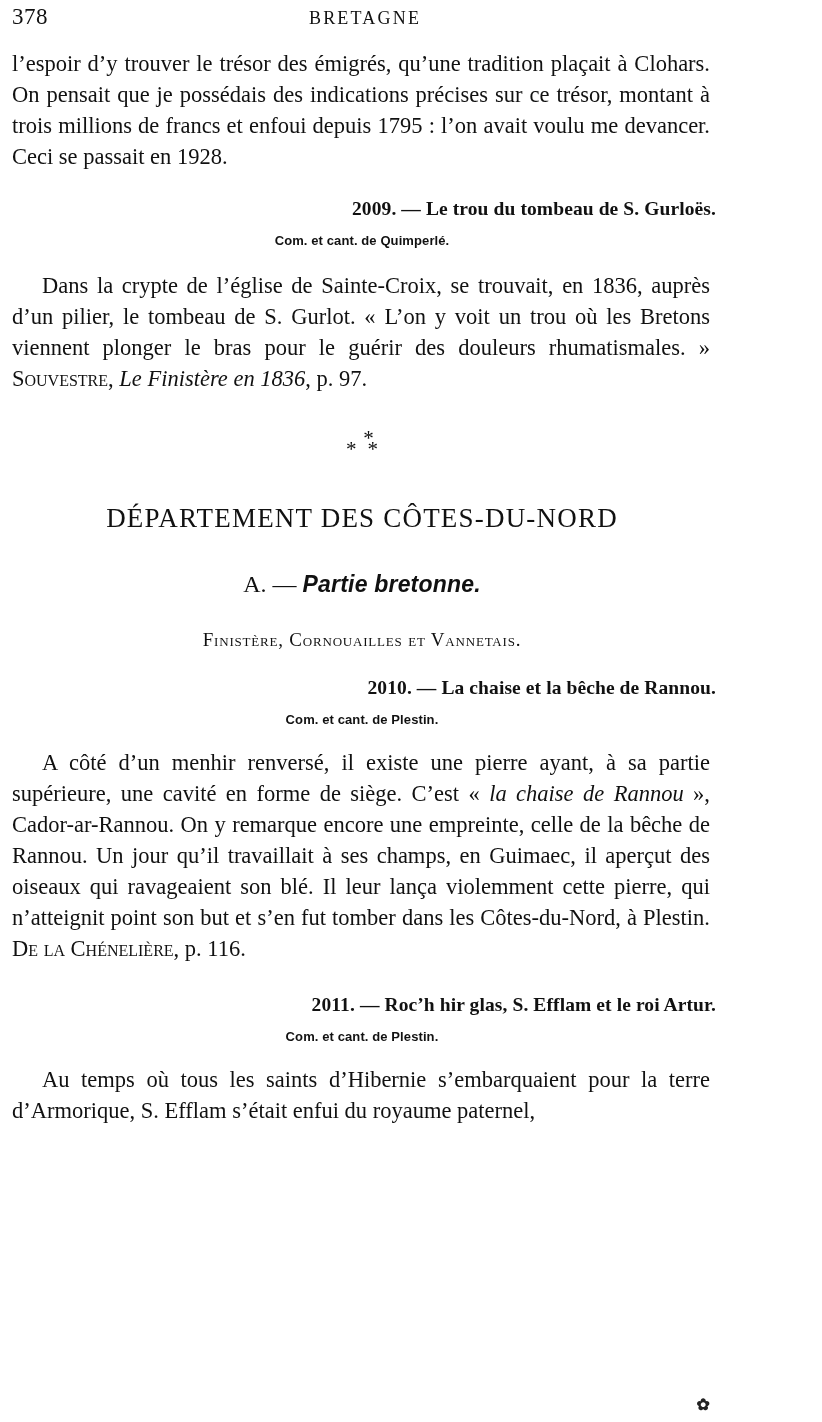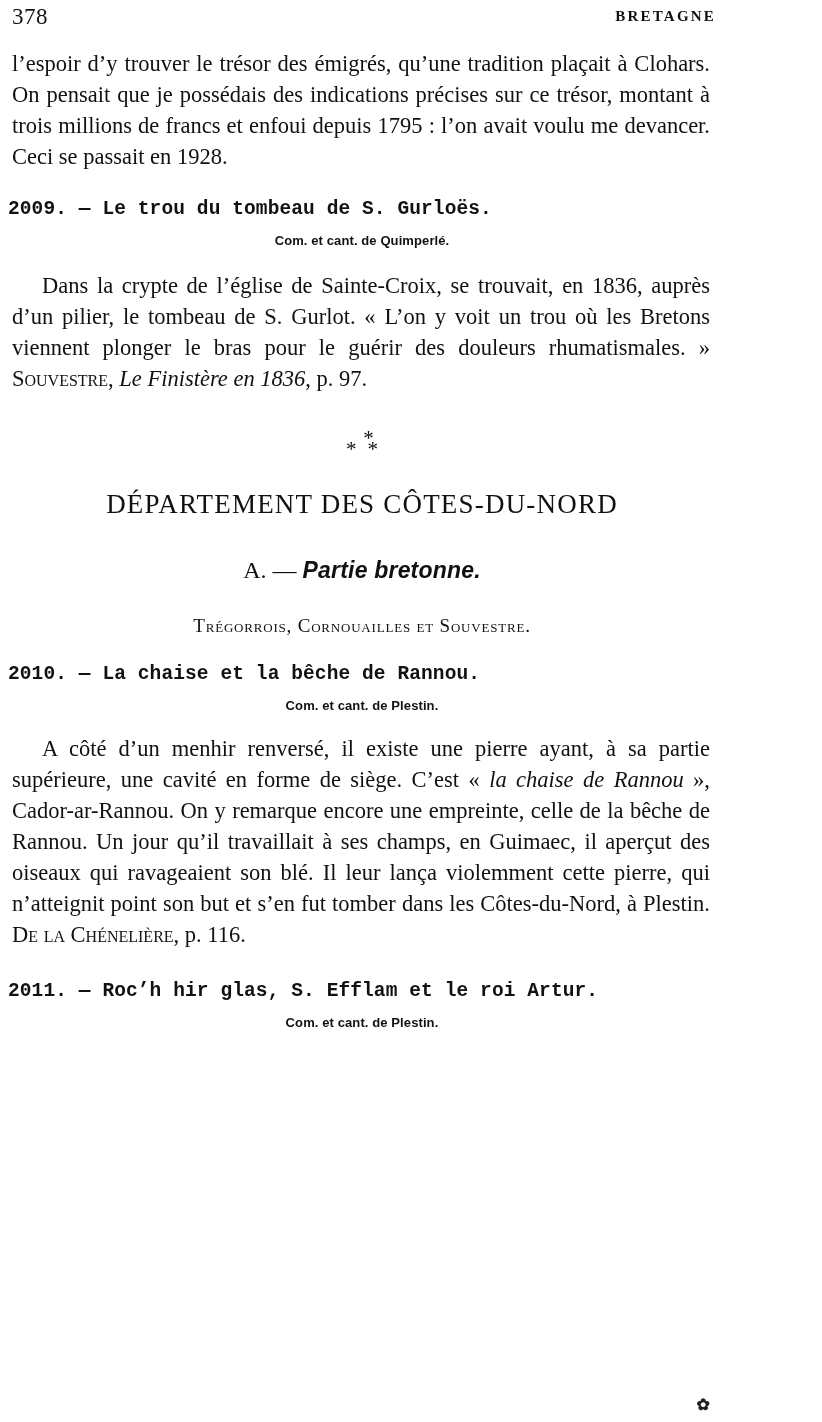--- a/index.html
+++ b/index.html
@@ -33,24 +33,24 @@
   .folio {
     font-family: "Liberation Serif", serif;
     font-size: 23px;
     letter-spacing: 0.5px;
     position: absolute;
     left: 4px;
     top: -4px;
   }
   .head-title {
     width: 100%;
-    text-align: right;
+    text-align: center;
     font-family: "Liberation Serif", serif;
-    font-size: 15px;
-    font-weight: bold;
+    font-size: 18px;
+    font-weight: normal;
     letter-spacing: 2.2px;
     padding-left: 6px;
   }
 
   
   .para {
     font-size: 22.5px;
     line-height: 31px;
     text-align: justify;
     text-justify: inter-word;
@@ -60,22 +60,22 @@
   }
   .para.first {
     margin-top: 14px;
   }
   .para.indent {
     text-indent: 30px;
   }
 
   
   .entry-title {
-    text-align: left;
-    font-family: Liberation Mono, monospace;
+    text-align: right;
+    font-family: Liberation Serif, serif;
     font-weight: bold;
     font-size: 19.5px;
     letter-spacing: 0.1px;
     margin-top: 26px;
   }
   .entry-sub {
     text-align: center;
     font-family: "Liberation Sans", sans-serif;
     font-weight: bold;
     font-size: 13px;
@@ -98,21 +98,21 @@
     margin-bottom: -9px;
     letter-spacing: 0;
     padding-left: 2px;
   }
 
   
   .dept-heading {
     text-align: center;
     font-size: 27px;
     letter-spacing: 1.2px;
-    margin-top: 30px;
+    margin-top: 44px;
     font-family: "Liberation Serif", serif;
   }
   .part-heading {
     text-align: center;
     margin-top: 37px;
     font-size: 24px;
   }
   .part-heading .lbl {
     font-family: "Liberation Serif", serif;
   }
@@ -167,28 +167,29 @@
     <span class="top">*</span>
     <span>*</span><span>*</span>
   </div>
 
   <div class="dept-heading">DÉPARTEMENT DES CÔTES-DU-NORD</div>
 
   <div class="part-heading">
     <span class="lbl">A. — </span><span class="ital">Partie bretonne.</span>
   </div>
 
-  <div class="regions">Trégorrois, Cornouailles et Souvestre.</div>
+  <div class="regions">Finistère, Cornouailles et Vannetais.</div>
 
   <div class="entry-title">2010. — La chaise et la bêche de Rannou.</div>
   <div class="entry-sub">Com. et cant. de Plestin.</div>
 
   <p class="para indent" style="margin-top:20px;">
     <span>A côté d’un menhir renversé, il existe une pierre ayant, à sa partie supérieure, une cavité en forme de siège. C’est « </span><span class="it">la chaise de Rannou</span><span> », Cador-ar-Rannou. On y remarque encore une empreinte, celle de la bêche de Rannou. Un jour qu’il travaillait à ses champs, en Guimaec, il aperçut des oiseaux qui ravageaient son blé. Il leur lança violemment cette pierre, qui n’atteignit point son but et s’en fut tomber dans les Côtes-du-Nord, à Plestin. </span><span class="sc">De la Chénelière</span><span>, p. 116.</span>
   </p>
 
   <div class="entry-title" style="margin-top:30px;">2011. — Roc’h hir glas, S. Efflam et le roi Artur.</div>
   <div class="entry-sub">Com. et cant. de Plestin.</div>
 
+  <p class="para indent" style="margin-top:20px;">Au temps où tous les saints d’Hibernie s’embarquaient pour la terre d’Armorique, S. Efflam s’était enfui du royaume paternel,</p>
 
   <div class="colophon">✿</div>
 
 </div>
 
 </body></html>

